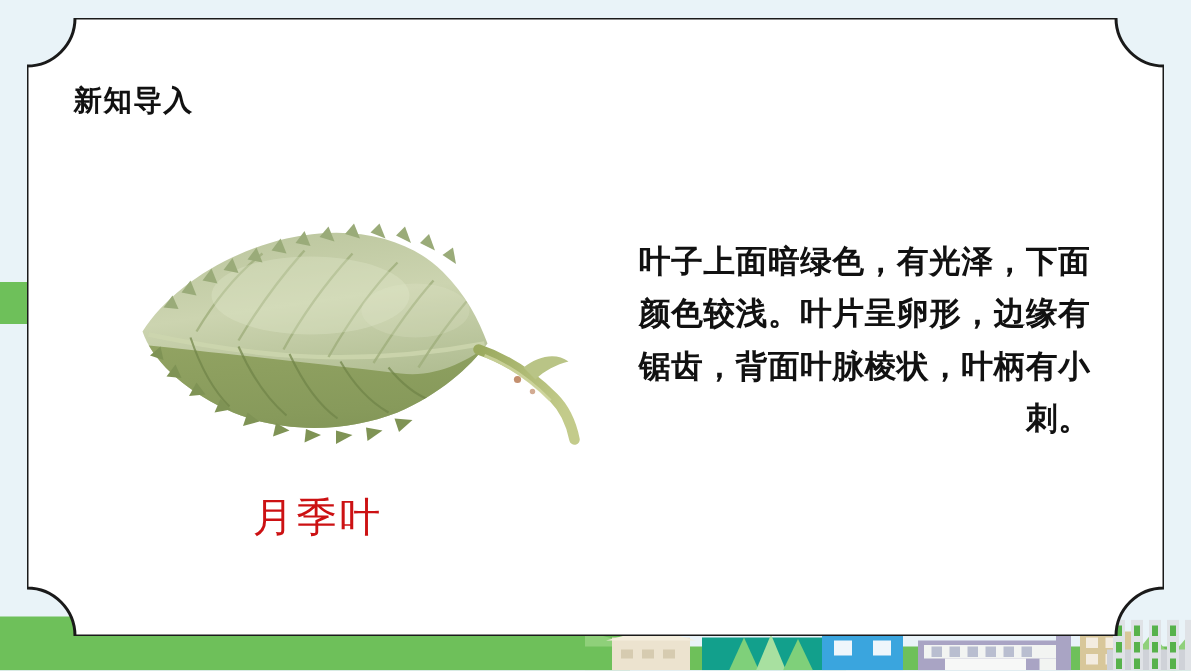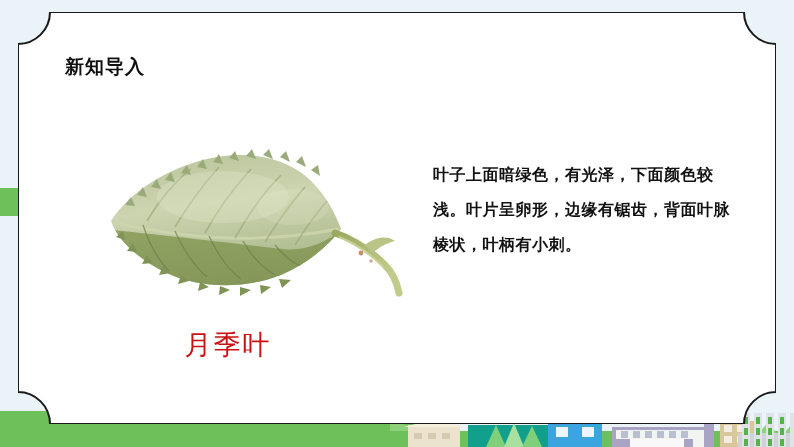--- a/index.html
+++ b/index.html
@@ -16,41 +16,41 @@
   .city{position:absolute;left:390px;bottom:0;width:404px;height:34px;overflow:hidden;}
 
   
   .side-tab{position:absolute;left:0;top:188px;width:22px;height:28px;background:#6ec05a;}
 
   
   .frame-wrap{position:absolute;left:18px;top:12px;width:758px;height:412px;}
   .frame-svg{position:absolute;left:0;top:0;}
 
   
-  .content{position:absolute;left:18px;top:12px;width:758px;height:412px;}
+  .content{position:absolute;left:2px;top:12px;width:758px;height:412px;}
   .kicker{
     position:absolute;left:47px;top:42px;
     font-size:19px;font-weight:bold;color:#111;letter-spacing:1px;
     white-space:nowrap;
   }
 
   .leaf-box{position:absolute;left:85px;top:125px;width:300px;height:185px;}
   .leaf-svg{display:block;}
 
   .leaf-label{
     position:absolute;left:100px;top:315px;width:220px;
     text-align:center;
     font-size:27px;font-weight:normal;color:#cc1113;letter-spacing:2px;
   }
 
   .desc{
     position:absolute;left:415px;top:145px;width:310px;
-    font-size:16px;font-weight:bold;color:#111;
+    font-size:21px;font-weight:bold;color:#111;
     line-height:35px;letter-spacing:0.5px;
-    text-align:left;
+    text-align:right;
   }
 </style>
 </head>
 <body>
 
 <div id="stage">
 
   <div class="band">
     <div class="band-green"></div>
 

